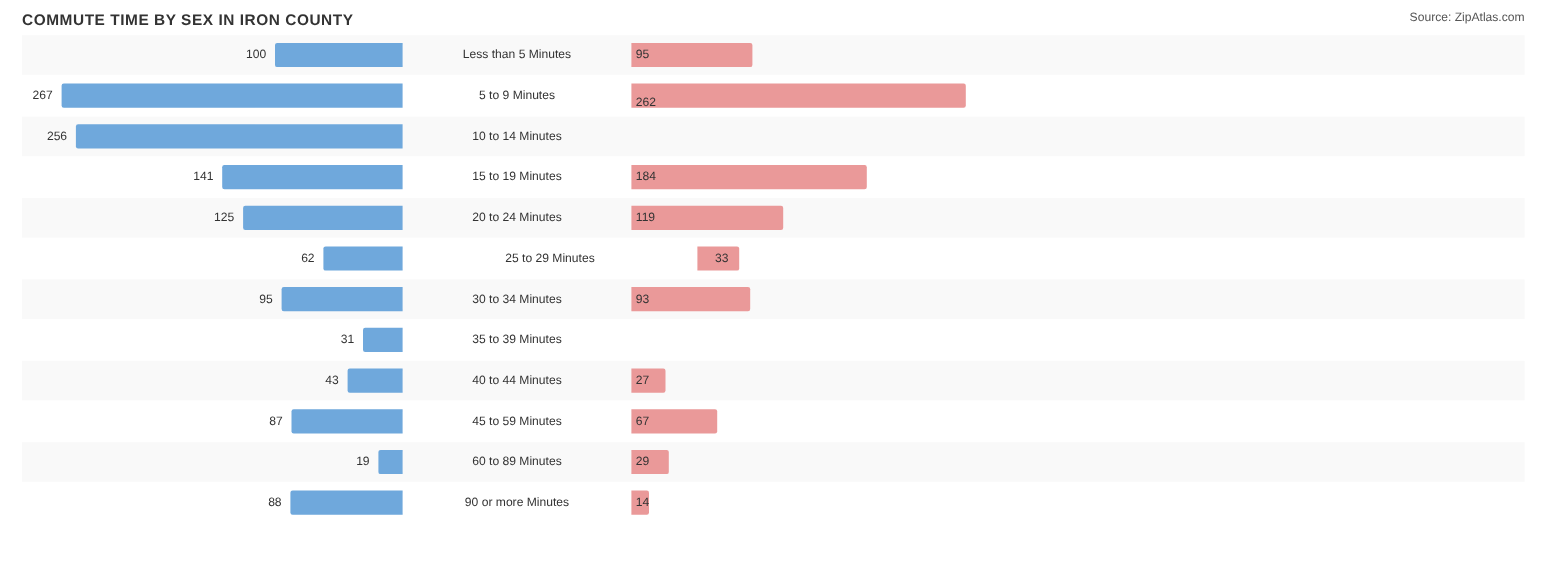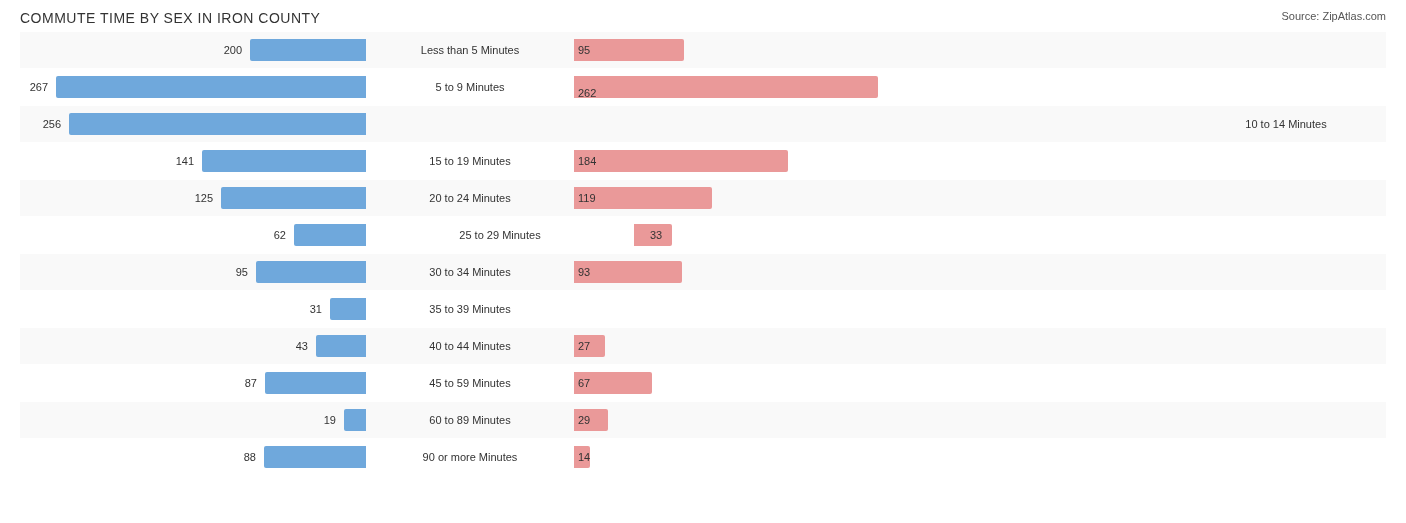--- a/index.html
+++ b/index.html
@@ -11,21 +11,21 @@
       overflow: hidden;
     }
     .chart-container {
       width: 1406px;
       height: 523px;
       position: relative;
       padding: 10px 20px 40px 20px;
     }
     .chart-title {
       font-size: 14px;
-      font-weight: normal;
+      font-weight: bold;
       text-transform: uppercase;
       color: #333;
       margin-bottom: 6px;
       letter-spacing: 0.5px;
     }
     .source {
       position: absolute;
       top: 10px;
       right: 20px;
       font-size: 11px;
@@ -134,41 +134,41 @@
 <body>
 
 <div class="chart-container">
   <div class="chart-title">COMMUTE TIME BY SEX IN IRON COUNTY</div>
   <div class="source">Source: ZipAtlas.com</div>
 
   <div class="chart-area" id="chart-area">
 
   <div class="row" style="background: rgb(249, 249, 249);">
       <div class="left-bar-wrapper" style="width:350px;">
-        <span class="left-value" style="right:124px; left:auto; position:absolute;">200</span>
+        <span class="left-value" style="right:124px; left:auto; position:absolute;">100</span>
         <div class="left-bar" style="width:116px; background:#6fa8dc;"></div>
       </div>
       <div class="label-center">Less than 5 Minutes</div>
       <div class="right-bar-wrapper" style="width:350px;">
         <div class="right-bar" style="width:110px; background:#ea9999;"></div>
         <span class="right-value" style="margin-left:4px;">95</span>
       </div>
     </div>
       <div class="row" style="background: rgb(255, 255, 255);">
       <div class="left-bar-wrapper" style="width:350px;">
         <span class="left-value" style="right:318px; left:auto; position:absolute;">267</span>
         <div class="left-bar" style="width:310px; background:#6fa8dc;"></div>
       </div>
       <div class="label-center">5 to 9 Minutes</div>
       <div class="right-bar-wrapper" style="width:350px;">
         <div class="right-bar" style="width:304px; background:#ea9999;"></div>
         <span class="right-value" style="margin-left:4px;margin-top:12px;">262</span>
       </div>
     </div>
-      <div class="row" style="background: rgb(249, 249, 249); justify-content: space-between;">
+      <div class="row" style="background: rgb(249, 249, 249);">
       <div class="left-bar-wrapper" style="width:350px;">
         <span class="left-value" style="right:305px; left:auto; position:absolute;">256</span>
         <div class="left-bar" style="width:297px; background:#6fa8dc;"></div>
       </div>
       <div class="label-center">10 to 14 Minutes</div>
     </div>
       <div class="row" style="background: rgb(255, 255, 255);">
       <div class="left-bar-wrapper" style="width:350px;">
         <span class="left-value" style="right:172px; left:auto; position:absolute;">141</span>
         <div class="left-bar" style="width:164px; background:#6fa8dc;"></div>

